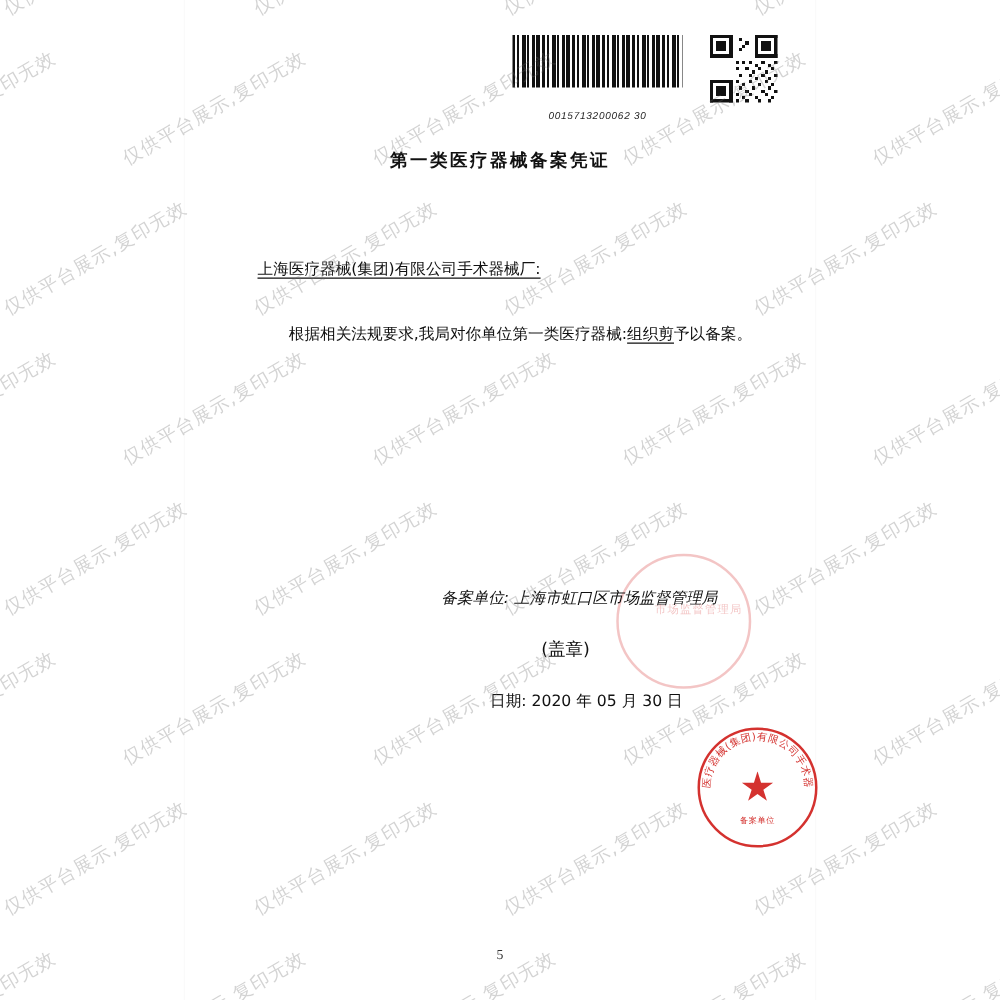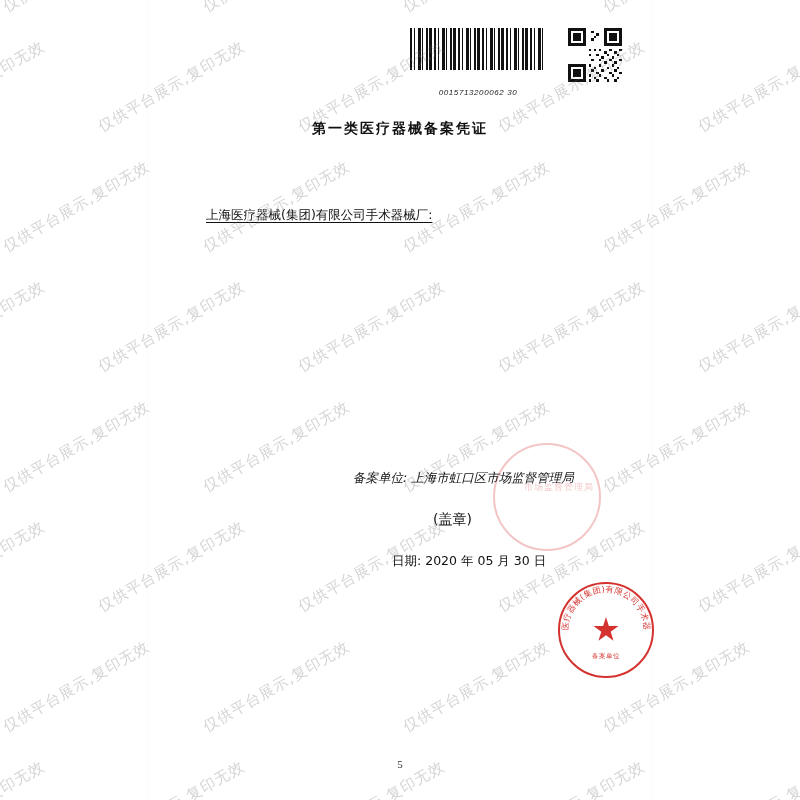--- a/index.html
+++ b/index.html
@@ -333,20 +333,23 @@
         </g>
       </svg>
     </div>
 
     <div class="doc-title">第一类医疗器械备案凭证</div>
 
     <div class="addressee">
       <span class="u">上海医疗器械(集团)有限公司手术器械厂:</span>
     </div>
 
+    <div class="para">
+      <span>根据相关法规要求,我局对你单位第一类医疗器械:</span><span class="u">组织剪</span><span>予以备案。</span>
+    </div>
 
 
     <div class="seal-faint">
       <div class="txt">市场监督管理局</div>
     </div>
 
     <div class="issuer">
       <span>备案单位:</span>
       <span>上海市虹口区市场监督管理局</span>
     </div>

